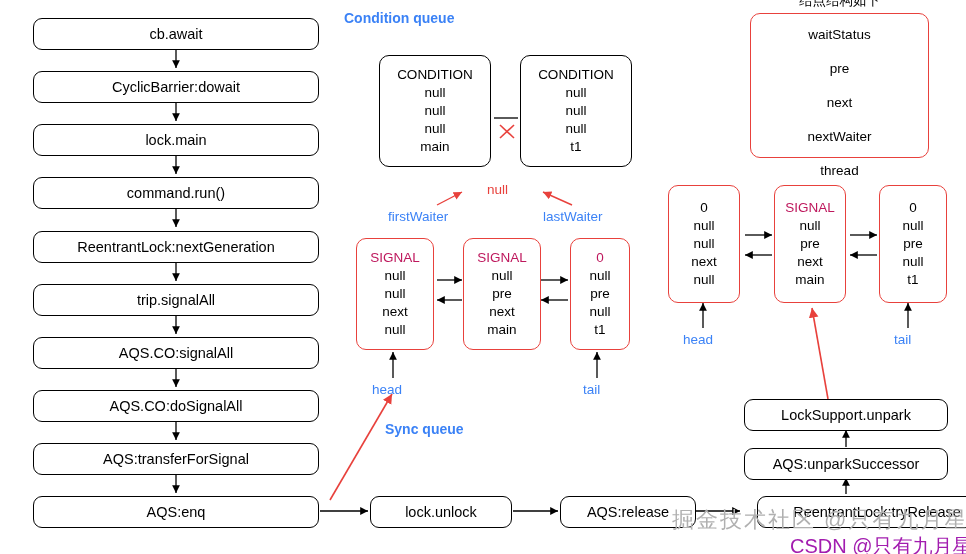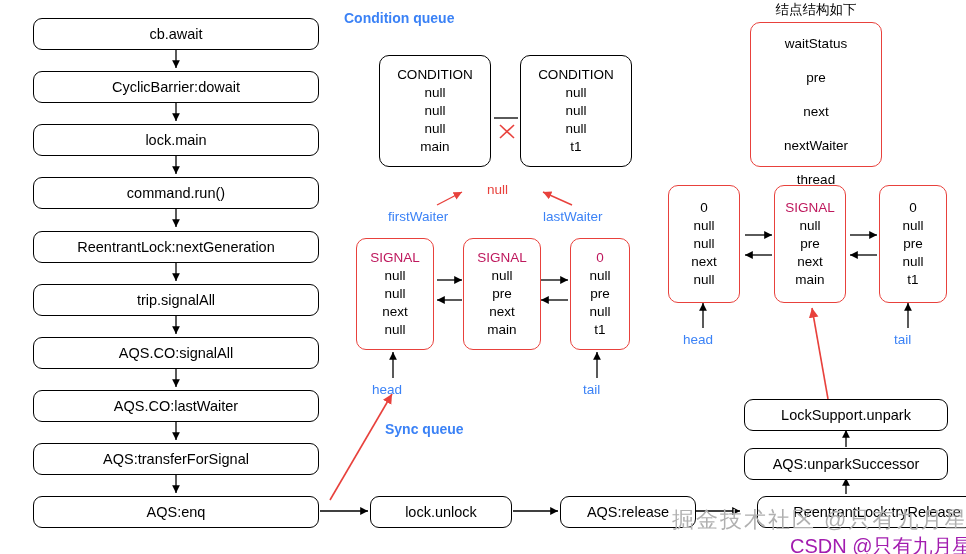--- a/index.html
+++ b/index.html
@@ -166,21 +166,21 @@
   <div class="node flow-node" style="left:33px; top:231px; width:286px;">
     <span>ReentrantLock:nextGeneration</span>
   </div>
   <div class="node flow-node" style="left:33px; top:284px; width:286px;">
     <span>trip.signalAll</span>
   </div>
   <div class="node flow-node" style="left:33px; top:337px; width:286px;">
     <span>AQS.CO:signalAll</span>
   </div>
   <div class="node flow-node" style="left:33px; top:390px; width:286px;">
-    <span>AQS.CO:lastWaiter</span>
+    <span>AQS.CO:doSignalAll</span>
   </div>
   <div class="node flow-node" style="left:33px; top:443px; width:286px;">
     <span>AQS:transferForSignal</span>
   </div>
   <div class="node flow-node" style="left:33px; top:496px; width:286px;">
     <span>AQS:enq</span>
   </div>
 
   <div class="node flow-node" style="left:370px; top:496px; width:142px;">
     <span>lock.unlock</span>
@@ -269,21 +269,21 @@
     <div class="cell">0</div>
     <div class="cell">null</div>
     <div class="cell">pre</div>
     <div class="cell">null</div>
     <div class="cell">t1</div>
   </div>
 
   <div class="label" style="left:683px; top:332px;">head</div>
   <div class="label" style="left:894px; top:332px;">tail</div>
 
-  <div class="qbox red" style="left:750px; top:22px; width:132px; height:145px;gap:16px;">
+  <div class="qbox red" style="left:750px; top:13px; width:179px; height:145px;gap:16px;">
     <div class="cell">结点结构如下</div>
     <div class="cell">waitStatus</div>
     <div class="cell">pre</div>
     <div class="cell">next</div>
     <div class="cell">nextWaiter</div>
     <div class="cell">thread</div>
   </div>
 
   <div class="watermark big" style="left:672px; top:505px;">掘金技术社区 @只有九月星辰</div>
   <div class="watermark" style="left:790px; top:533px;">CSDN @只有九月星辰</div>

